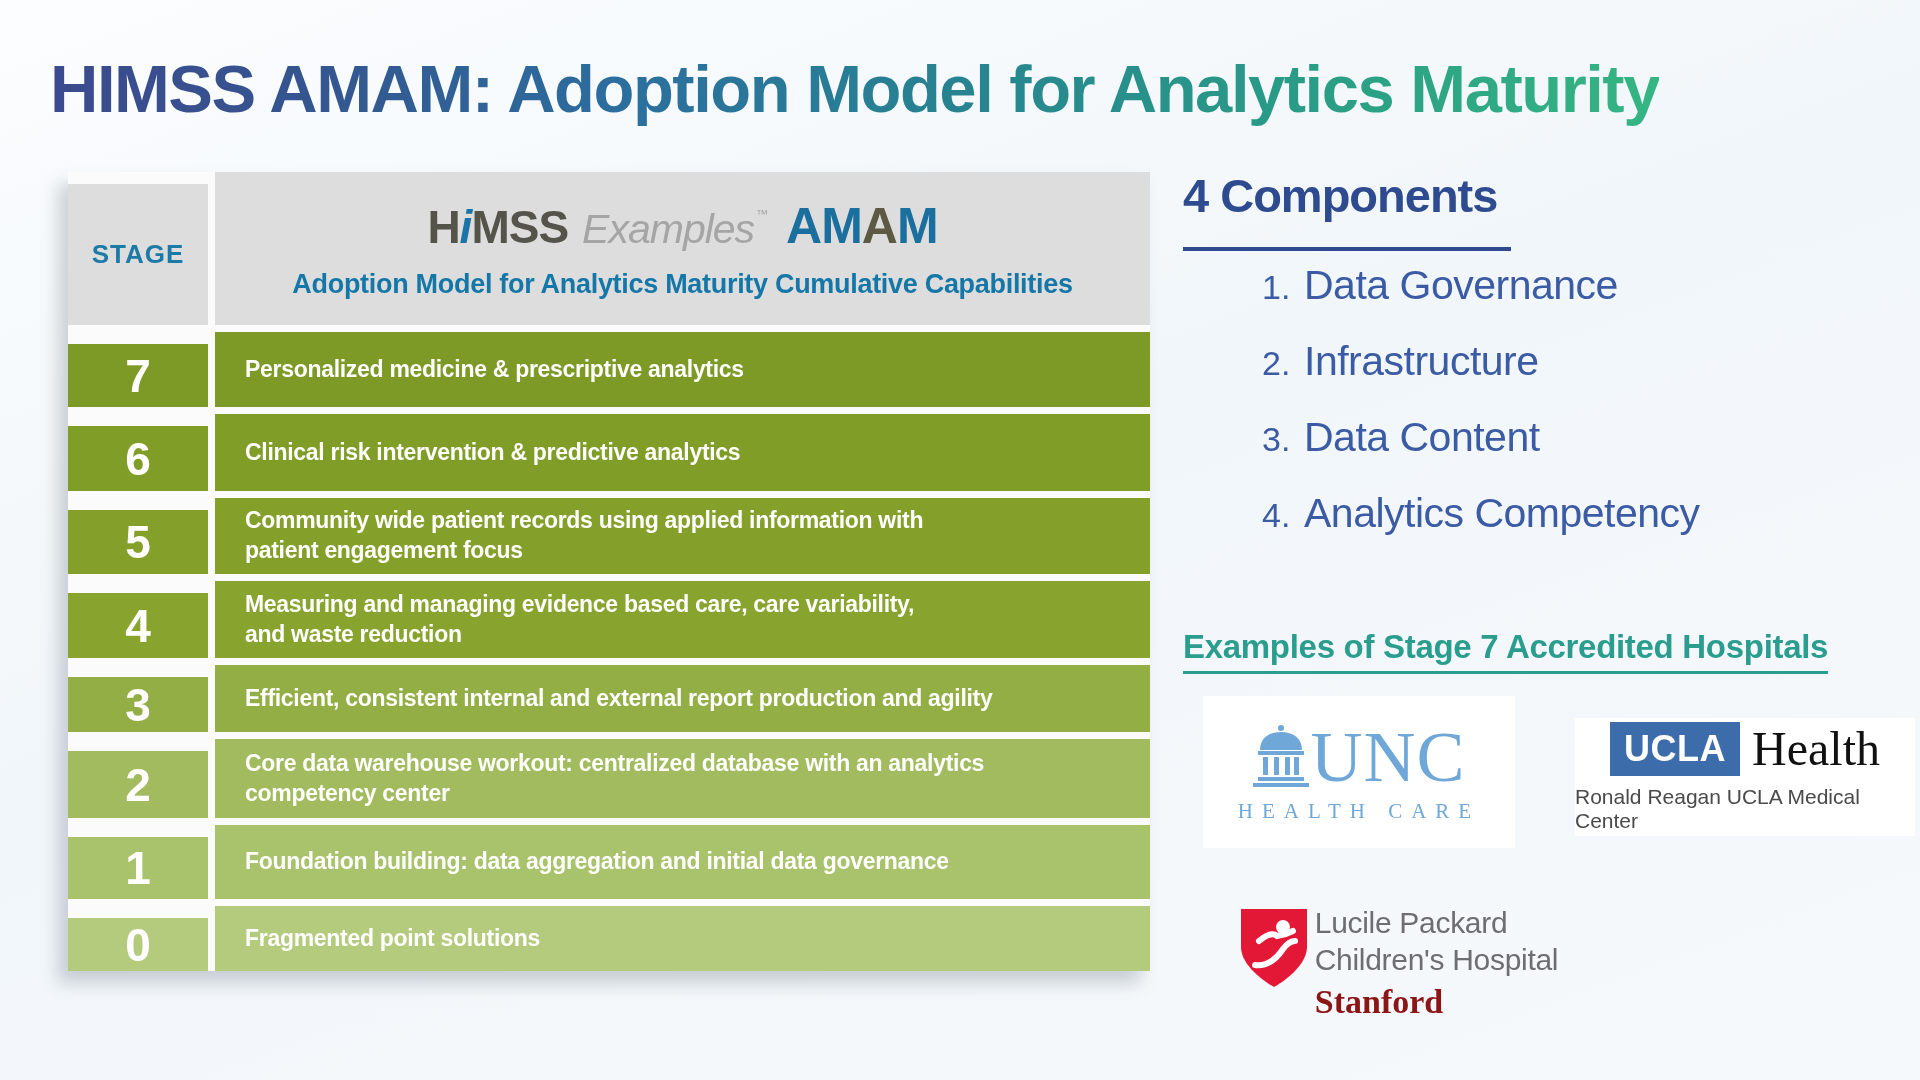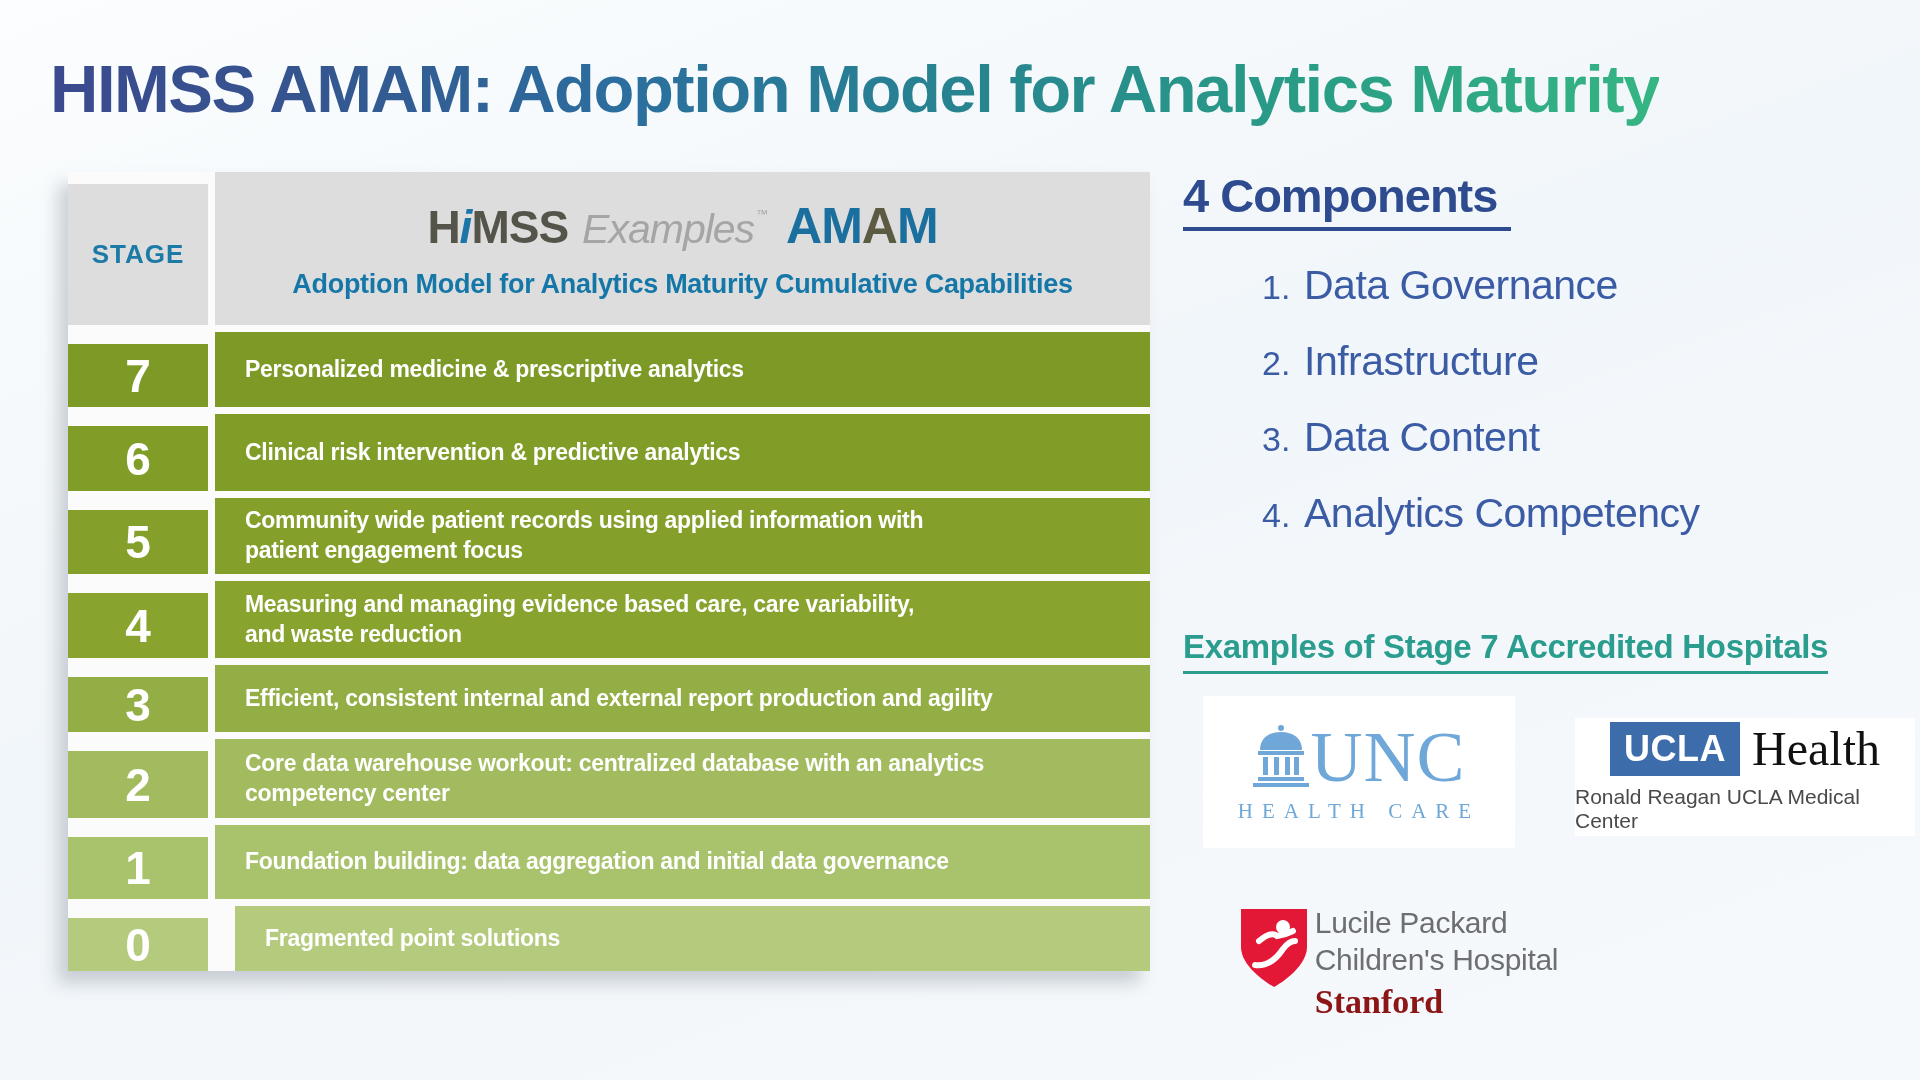--- a/index.html
+++ b/index.html
@@ -52,21 +52,21 @@
   .stage-number { color: #ffffff; font-size: 46px; font-weight: 700; }
   .stage-desc {
     color: #ffffff; font-size: 23px; font-weight: 700; letter-spacing: -0.3px;
     line-height: 1.3; padding-left: 30px; padding-right: 10px; white-space: pre-line;
   }
 
   
   .components-heading {
     position: absolute; left: 1183px; top: 168px;
     font-size: 47px; font-weight: 700; color: #2d4b8e; letter-spacing: -1px;
-    border-bottom: 4px solid #2d4b8e; padding-bottom: 4px; padding-right: 14px;
+    border-bottom: 4px solid #2d4b8e; padding-bottom: 24px; padding-right: 14px;
   }
   .components-list { position: absolute; left: 1262px; top: 262px; }
   .component-item { display: flex; align-items: baseline; margin-bottom: 29px; }
   .component-number { font-size: 34px; color: #3b5ba5; width: 42px; flex: 0 0 42px; }
   .component-label { font-size: 41px; color: #3b5ba5; letter-spacing: -0.5px; }
 
   .examples-heading {
     position: absolute; left: 1183px; top: 628px;
     font-size: 33px; font-weight: 700; color: #2a9d8f; letter-spacing: -0.3px;
     border-bottom: 3px solid #2a9d8f; padding-bottom: 5px;
@@ -186,21 +186,21 @@
         </div>
       <div class="cell-desc" style="background-color: rgb(169, 194, 108);">
           <span class="stage-desc">Foundation building: data aggregation and initial data governance</span>
         </div>
     </div>
 
     <div class="t-row" style="height:65px">
       <div class="cell-stage" style="background-color: rgb(180, 203, 126);">
           <span class="stage-number">0</span>
         </div>
-      <div class="cell-desc" style="background-color: rgb(180, 203, 126); margin-left: 20px;">
+      <div class="cell-desc" style="background-color: rgb(180, 203, 126);">
           <span class="stage-desc">Fragmented point solutions</span>
         </div>
     </div>
 
   </div>
 
   <div class="components-heading">4 Components</div>
 
   <div class="components-list">
     <div class="component-item">

